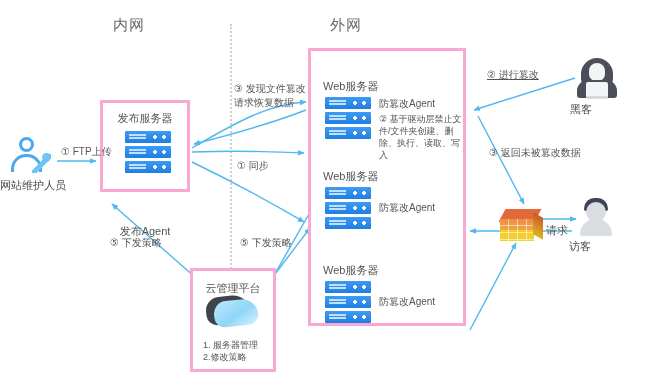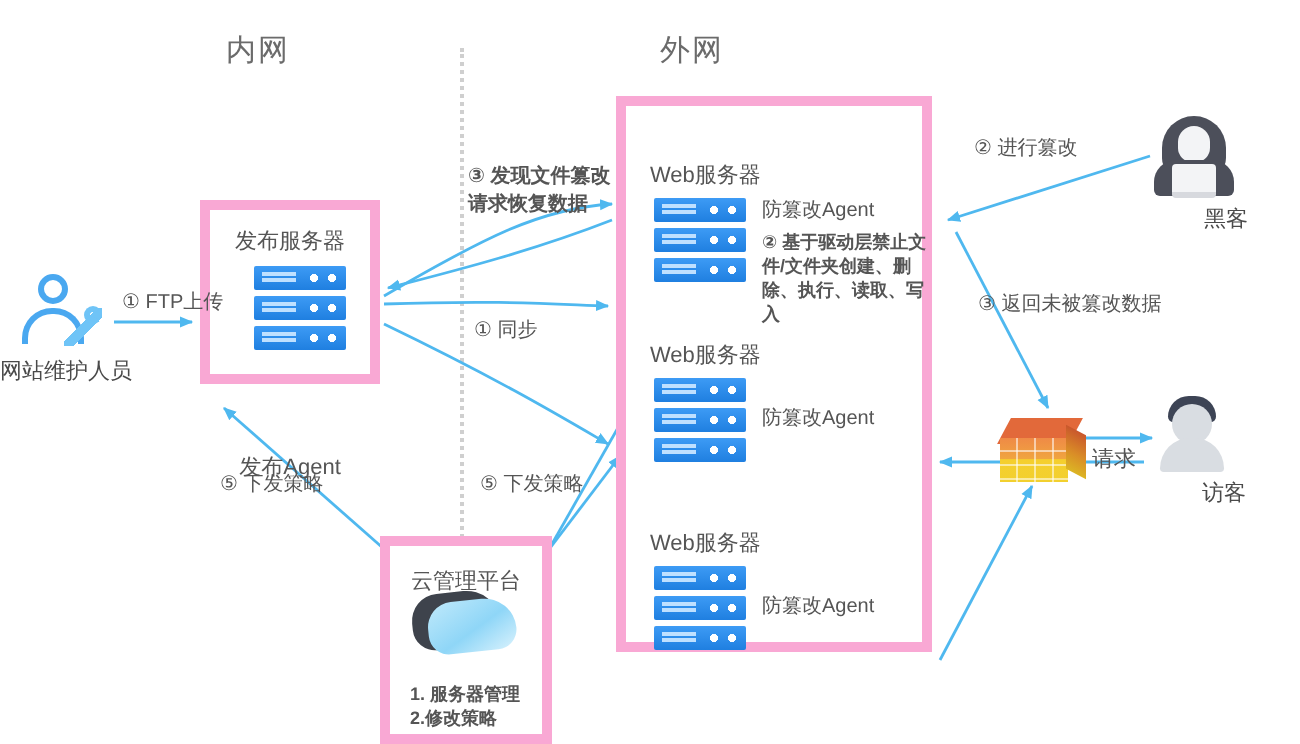--- a/index.html
+++ b/index.html
@@ -21,21 +21,21 @@
   #title-extranet{left:330px;top:16px;}
 
   
   #divider{
     position:absolute;left:230px;top:24px;width:0;height:348px;
     border-left:2px dotted #cfcfcf;
   }
 
   
   .box{
-    position:absolute;border:5px solid #f9a8d4;background:#fff;
+    position:absolute;border:3px solid #f9a8d4;background:#fff;
     box-sizing:border-box;
   }
   #box-publish{left:100px;top:100px;width:90px;height:92px;}
   #box-webgroup{left:308px;top:48px;width:158px;height:278px;}
   #box-cloud{left:190px;top:268px;width:86px;height:104px;}
 
   .box-title{
     position:absolute;width:100%;text-align:center;font-size:11px;
     color:#555;top:8px;white-space:nowrap;
   }
@@ -56,23 +56,23 @@
     background:
       radial-gradient(circle 2px at 2px 2px,#ffffff 98%,transparent 100%),
       radial-gradient(circle 2px at 11px 2px,#ffffff 98%,transparent 100%);
   }
 
   
   .lbl{
     position:absolute;font-size:10px;color:#555;white-space:nowrap;
     line-height:14px;
   }
-  .lbl.wrap{white-space:normal;font-weight:bold;}
+  .lbl.wrap{white-space:normal;}
   .node-cap{
-    position:absolute;font-size:11px;color:#4a4a4a;text-align:right;
+    position:absolute;font-size:11px;color:#4a4a4a;text-align:left;
     white-space:nowrap;
   }
 
   
   #icon-maintainer{position:absolute;left:10px;top:137px;width:44px;height:38px;}
   #icon-maintainer .head{
     position:absolute;left:9px;top:0;width:15px;height:15px;border-radius:50%;
     border:3px solid #4aa8f0;box-sizing:border-box;background:#fff;
   }
   #icon-maintainer .body{
@@ -287,21 +287,21 @@
   </div>
   <div class="lbl" style="left:546px;top:223px;font-size:11px;">请求</div>
 
   <div class="lbl" style="left:61px;top:145px;">① FTP上传</div>
 
   <div class="lbl wrap" style="left:234px;top:82px;width:86px;white-space:pre-line;">③ 发现文件篡改
 请求恢复数据</div>
 
   <div class="lbl" style="left:237px;top:159px;">① 同步</div>
 
-  <div class="lbl" style="left:487px;top:68px;">② 进行篡改</div>
+  <div class="lbl" style="left:487px;top:68px;text-decoration:underline;">② 进行篡改</div>
 
   <div class="lbl" style="left:489px;top:146px;">③ 返回未被篡改数据</div>
 
 
   <div class="lbl" style="left:110px;top:236px;">⑤ 下发策略</div>
 
   <div class="lbl" style="left:240px;top:236px;">⑤ 下发策略</div>
 
 </div>
 

